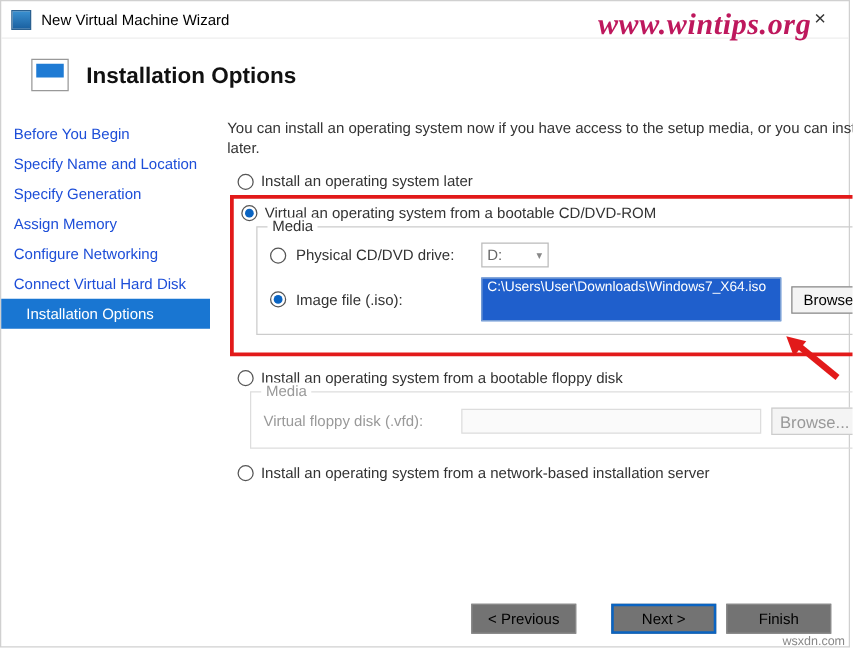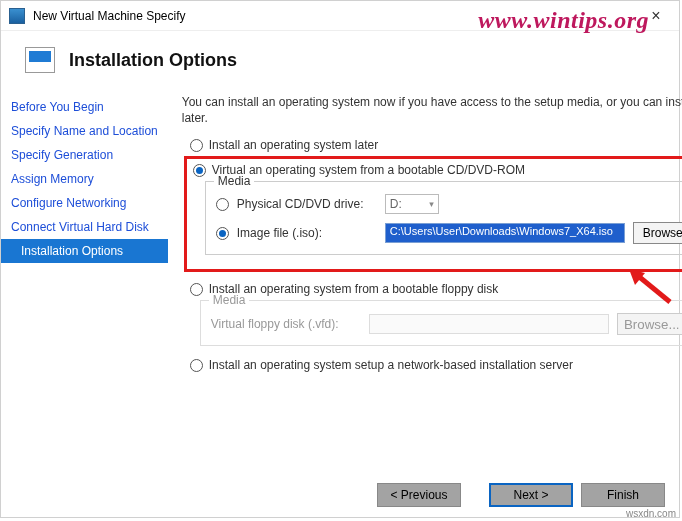--- a/index.html
+++ b/index.html
@@ -23,41 +23,41 @@
   .radio { width:13px; height:13px; border:1px solid #555; border-radius:50%; display:inline-flex; align-items:center; justify-content:center; background:#fff; }
   .radio.checked::after{content:"";width:7px;height:7px;border-radius:50%;background:#0a64c2;}
   .red-box { border: 3px solid #e21a1a; margin: 2px 6px 0 2px; padding-bottom:10px; }
   .red-box .radio-row { margin-left:6px; margin-top:4px; margin-bottom:4px; }
   .group { border:1px solid #ccc; margin: 0 8px 4px 18px; padding: 4px 10px 10px 10px; position:relative; }
   .group-title { position:absolute; top:-8px; left:8px; background:#fff; padding:0 4px; font-size:12px; color:#333;}
   .group-row { display:flex; align-items:center; gap:8px; margin-top:8px; font-size:12px; }
   .group-row .label { min-width: 140px; }
   .drive-select { width: 54px; height: 20px; border:1px solid #bbb; background:#fff; color:#666; display:flex; align-items:center; justify-content:space-between; padding:0 4px;}
   .chev { font-size:9px; color:#888; }
-  .path-input { width: 240px; height: 20px; border:1px solid #7a9fd4; background:#1f5fcc; color:#fff; padding:1px 4px; font-size:11px; overflow:hidden; white-space:nowrap;}
+  .path-input { width: 240px; height: 35px; border:1px solid #7a9fd4; background:#1f5fcc; color:#fff; padding:1px 4px; font-size:11px; overflow:hidden; white-space:nowrap;}
   .browse-btn { width: 70px; height: 22px; border:1px solid #888; background:#f4f4f4; font-size:12px; cursor:pointer; }
   .group.disabled { color:#999; border-color:#ddd;}
   .group.disabled .group-title{color:#999;}
   .disabled-input { width: 240px; height:20px; border:1px solid #ddd; background:#fafafa;}
   .disabled-btn { width:70px; height:22px; border:1px solid #ccc; background:#f4f4f4; color:#999;}
   .footer { position:absolute; bottom:10px; right:14px; display:flex; gap:8px;}
-  .nav-btn { width:84px; height:24px; border:1px solid #888; background:#a3a3a3; font-size:12px; cursor:pointer;}
+  .nav-btn { width:84px; height:24px; border:1px solid #888; background:#737373; font-size:12px; cursor:pointer;}
   .nav-btn.primary { border:2px solid #0a64c2;margin-left:20px; }
   .watermark { position:absolute; top:6px; right:30px; font: italic 600 24px Georgia, serif; color:#be185d; pointer-events:none; letter-spacing:0.5px;}
   .credit { position:absolute; bottom:2px; right:6px; font-size:10px; color:#888;}
   .arrow { position:absolute; right:4px; top:266px; pointer-events:none; }
   .arrow svg{width:50px;height:38px;}
 </style>
 </head>
 <body>
 
 <div class="window">
   <div class="titlebar">
     <span class="title-icon"></span>
-    <span class="title-text">New Virtual Machine Specify</span>
+    <span class="title-text">New Virtual Machine Wizard</span>
     <span class="close-x">×</span>
   </div>
 
   <div class="watermark">www.wintips.org</div>
 
   <div class="header">
     <span class="header-icon"></span>
     <span class="header-title">Installation Options</span>
   </div>
 
@@ -112,21 +112,21 @@
         <span class="group-title">Media</span>
         <div class="group-row">
           <span class="label" style="min-width:150px;">Virtual floppy disk (.vfd):</span>
           <span class="disabled-input"></span>
           <button class="disabled-btn">Browse...</button>
         </div>
       </div>
 
       <div class="radio-row" style="margin-top:12px;">
         <span class="radio"></span>
-        <span>Install an operating system setup a network-based installation server</span>
+        <span>Install an operating system from a network-based installation server</span>
       </div>
     </div>
   </div>
 
   <div class="arrow">
     <svg viewBox="0 0 50 38">
         <path d="M45 35 L12 8" stroke="#e21a1a" stroke-width="5" fill="none"></path>
         <path d="M4 2 L20 6 L10 18 Z" fill="#e21a1a"></path>
       </svg>
   </div>

